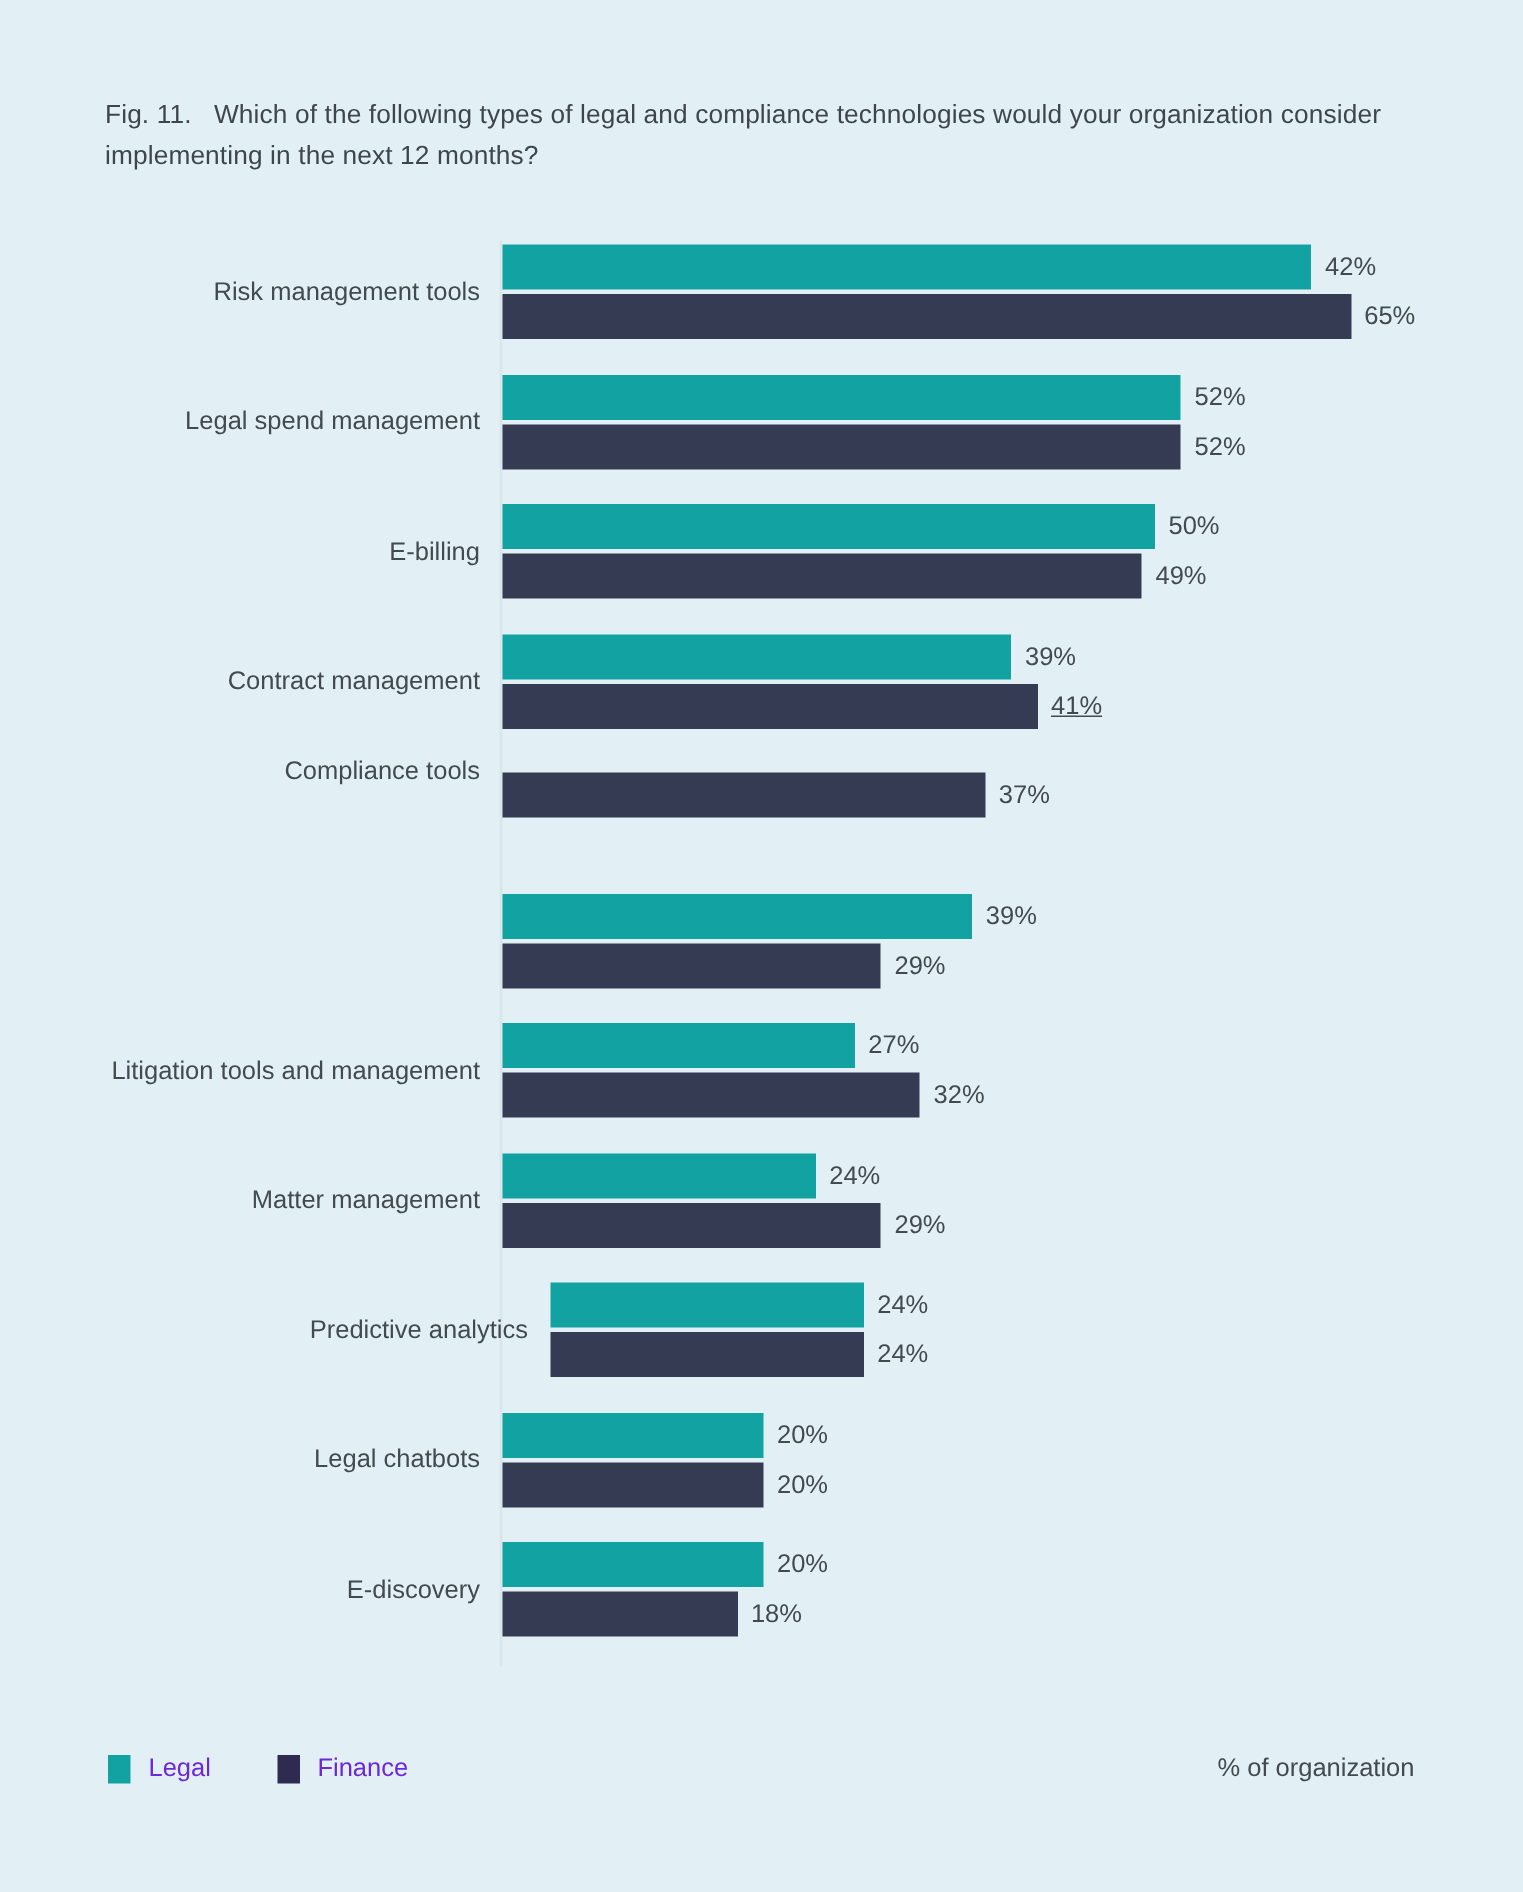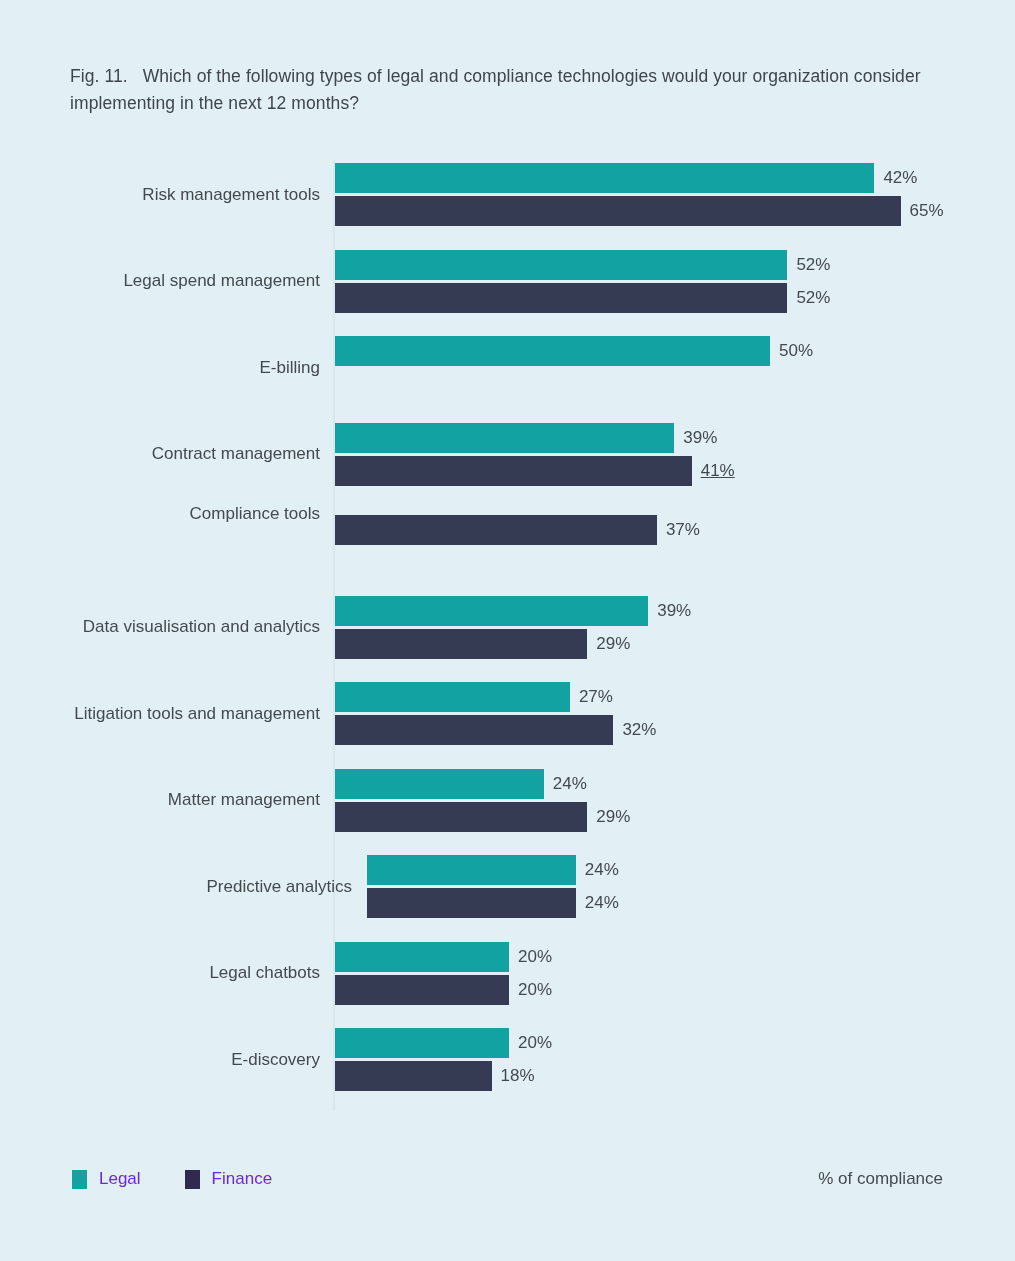--- a/index.html
+++ b/index.html
@@ -174,41 +174,44 @@
             <div class="bar finance" style="width: 452.4px; background: rgb(52, 59, 82);"></div>
             <div class="bar-value" style="left: 461.4px;">52%</div>
           </div>
         </div>
         <div class="group" style="top: 336px;">
           <div class="cat-label">E-billing</div>
           <div class="bar-row legal" style="width: 555px;">
             <div class="bar legal" style="width: 435px; background: rgb(19, 162, 162);"></div>
             <div class="bar-value" style="left: 444px;">50%</div>
           </div>
+          <div class="bar-row finance" style="width: 546.3px;">
+            <div class="bar finance" style="width: 426.3px; background: rgb(52, 59, 82);"></div>
+            <div class="bar-value" style="left: 435.3px;">49%</div>
+          </div>
         </div>
         <div class="group" style="top: 422.5px;">
           <div class="cat-label">Contract management</div>
           <div class="bar-row legal" style="width: 459.3px;">
             <div class="bar legal" style="width: 339.3px; background: rgb(19, 162, 162);"></div>
             <div class="bar-value" style="left: 348.3px;">39%</div>
           </div>
           <div class="bar-row finance" style="width: 476.7px;">
             <div class="bar finance" style="width: 356.7px; background: rgb(52, 59, 82);"></div>
             <div class="bar-value" style="left: 365.7px; text-decoration: underline;">41%</div>
           </div>
         </div>
         <div class="group" style="top: 482px;">
           <div class="cat-label">Compliance tools</div>
           <div class="bar-row finance" style="width: 441.9px;">
             <div class="bar finance" style="width: 321.9px; background: rgb(52, 59, 82);"></div>
             <div class="bar-value" style="left: 330.9px;">37%</div>
           </div>
         </div>
         <div class="group" style="top: 595.5px;">
-          <div class="cat-label">Data visualisation and analytics</div>
           <div class="bar-row legal" style="width: 433.2px;">
             <div class="bar legal" style="width: 313.2px; background: rgb(19, 162, 162);"></div>
             <div class="bar-value" style="left: 322.2px;">39%</div>
           </div>
           <div class="bar-row finance" style="width: 372.3px;">
             <div class="bar finance" style="width: 252.3px; background: rgb(52, 59, 82);"></div>
             <div class="bar-value" style="left: 261.3px;">29%</div>
           </div>
         </div>
         <div class="group" style="top: 682px;">
@@ -273,15 +276,15 @@
       <div class="legend-item">
         <span class="legend-swatch" style="background: rgb(19, 162, 162);"></span>
         <span class="legend-label">Legal</span>
       </div>
       <div class="legend-item">
         <span class="legend-swatch" style="background: rgb(47, 42, 80);"></span>
         <span class="legend-label">Finance</span>
       </div>
     </div>
 
-  <div id="axis-note">% of compliance</div>
+  <div id="axis-note">% of organization</div>
 
 </div>
 
 </body></html>

